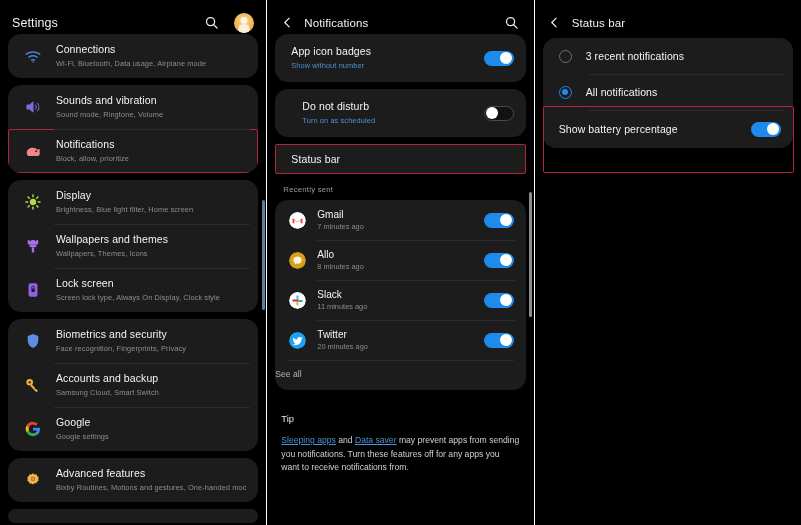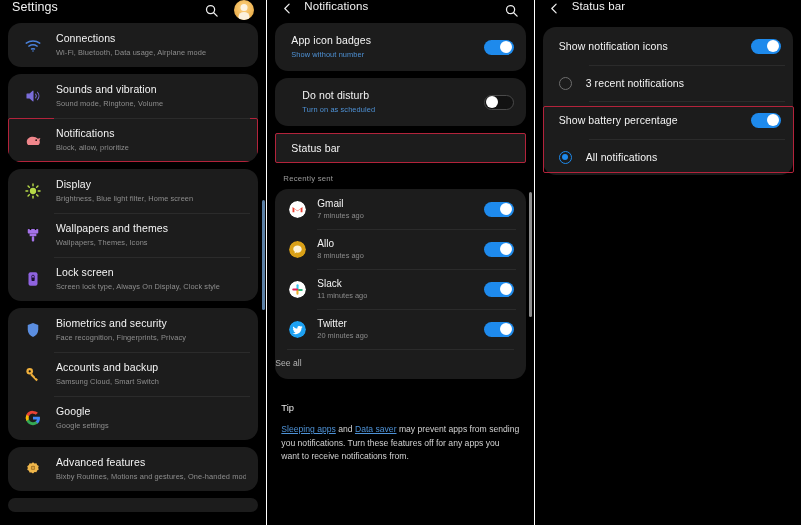--- a/index.html
+++ b/index.html
@@ -15,23 +15,24 @@
     width: 267px; height: 525px;
     background: #000000;
     overflow: hidden;
   }
   .panel.mid { width: 267px; }
   .panel.right { width: 267px; }
 
   
   .header {
     height: 23px;
-    display: flex; align-items: flex-start;
+    display: flex; align-items: center;
     padding: 0 12px;
     background: #000;
+    margin-top: 11px;
   }
   .header .title {
     font-size: 12.5px; color: #f2f2f2; letter-spacing: .1px;
   }
   .header .title.with-back { font-size: 11.5px; }
   .back-icon {
     width: 16px; height: 16px; margin-right: 9px;
     display:flex; align-items:center; justify-content:center;
   }
   .back-icon svg { display:block; }
@@ -483,42 +484,34 @@
     <div class="header">
       <div class="back-icon">
         <svg width="13" height="13" viewBox="0 0 24 24" fill="none" stroke="#efefef" stroke-width="2.2" stroke-linecap="round" stroke-linejoin="round">
           <polyline points="15 4 7 12 15 20"></polyline>
         </svg>
       </div>
       <div class="title with-back">Status bar</div>
     </div>
 
     <div class="card" style="margin-top:4px;">
-      <div class="row" style="min-height:38px;">
-        <div class="row-txt" style="padding-left:4px;">
-          <div class="row-title">Show notification icons</div>
-        </div>
-        <div class="toggle on">
-            <div class="knob"></div>
-          </div>
-      </div>
       <div class="row" style="min-height:36px;padding-left:16px;">
         <div class="radio"></div>
         <div class="row-title">3 recent notifications</div>
       </div>
+      <div class="row" style="min-height:36px;padding-left:16px;">
+        <div class="radio sel"></div>
+        <div class="row-title">All notifications</div>
+      </div>
       <div class="row" style="min-height:38px;">
         <div class="row-txt" style="padding-left:4px;">
           <div class="row-title">Show battery percentage</div>
         </div>
         <div class="toggle on">
             <div class="knob"></div>
           </div>
       </div>
-      <div class="row" style="min-height:36px;padding-left:16px;">
-        <div class="radio sel"></div>
-        <div class="row-title">All notifications</div>
-      </div>
     </div>
 
     <div class="hl-box" style="left:8px; top:106px; width:251px; height:67px;"></div>
   </div>
 
 </div>
 
 </body></html>

